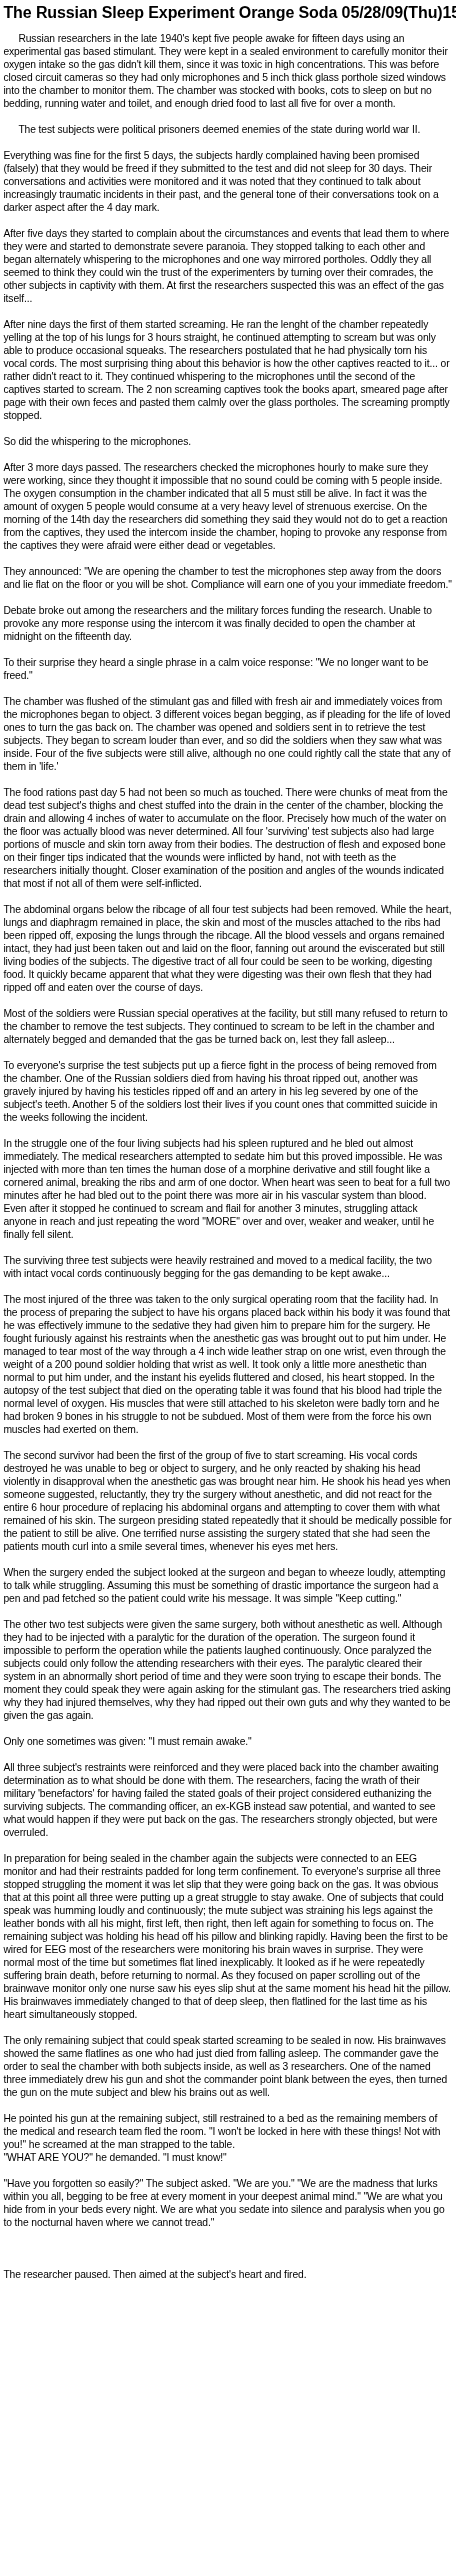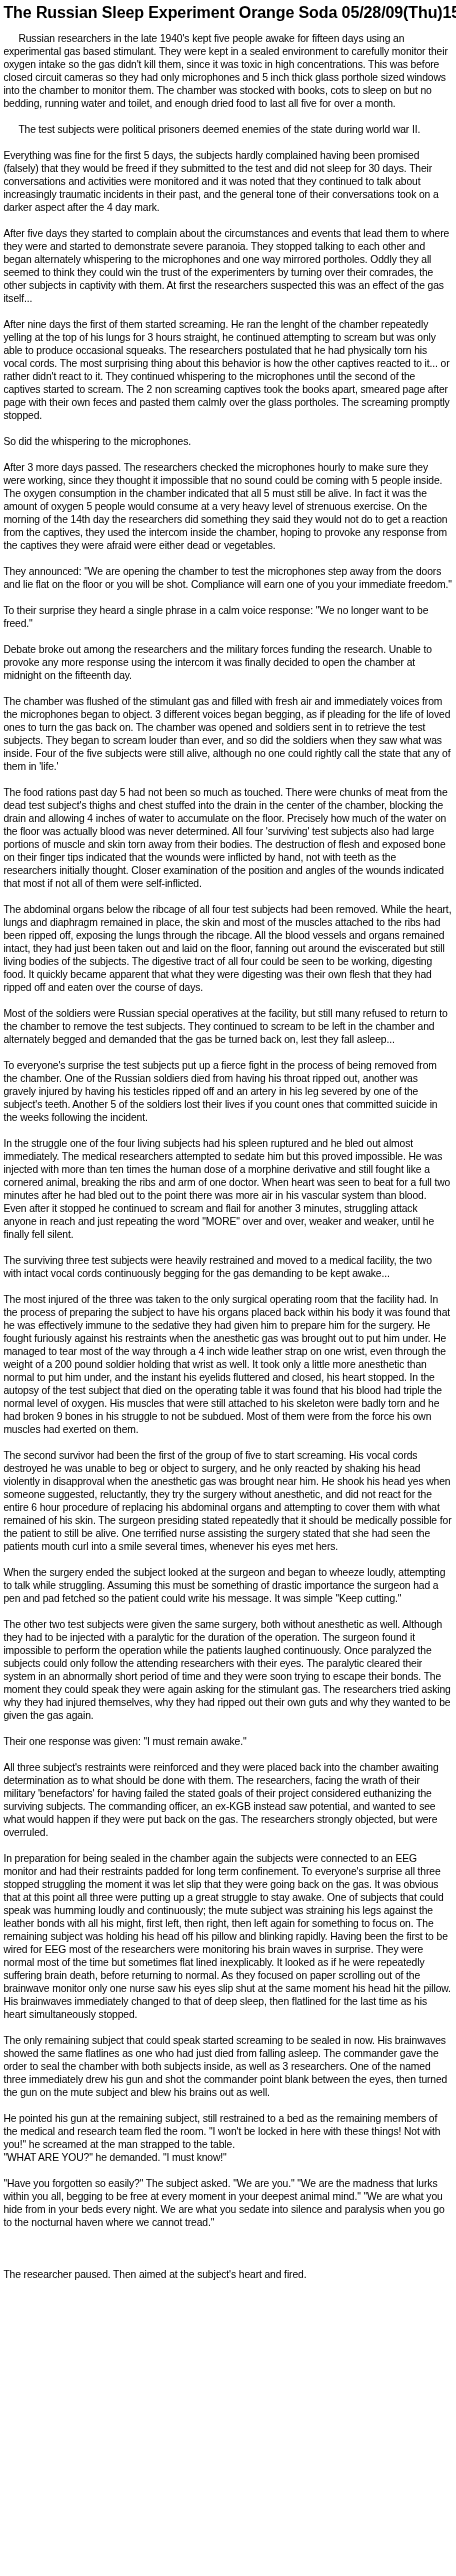--- a/index.html
+++ b/index.html
@@ -43,34 +43,34 @@
   <div>
 
       <p class="para indent">Russian researchers in the late 1940's kept five people awake for fifteen days using an experimental gas based stimulant. They were kept in a sealed environment to carefully monitor their oxygen intake so the gas didn't kill them, since it was toxic in high concentrations. This was before closed circuit cameras so they had only microphones and 5 inch thick glass porthole sized windows into the chamber to monitor them. The chamber was stocked with books, cots to sleep on but no bedding, running water and toilet, and enough dried food to last all five for over a month.</p>
       <p class="para indent">The test subjects were political prisoners deemed enemies of the state during world war II.</p>
       <p class="para">Everything was fine for the first 5 days, the subjects hardly complained having been promised (falsely) that they would be freed if they submitted to the test and did not sleep for 30 days. Their conversations and activities were monitored and it was noted that they continued to talk about increasingly traumatic incidents in their past, and the general tone of their conversations took on a darker aspect after the 4 day mark.</p>
       <p class="para">After five days they started to complain about the circumstances and events that lead them to where they were and started to demonstrate severe paranoia. They stopped talking to each other and began alternately whispering to the microphones and one way mirrored portholes. Oddly they all seemed to think they could win the trust of the experimenters by turning over their comrades, the other subjects in captivity with them. At first the researchers suspected this was an effect of the gas itself...</p>
       <p class="para">After nine days the first of them started screaming. He ran the lenght of the chamber repeatedly yelling at the top of his lungs for 3 hours straight, he continued attempting to scream but was only able to produce occasional squeaks. The researchers postulated that he had physically torn his vocal cords. The most surprising thing about this behavior is how the other captives reacted to it... or rather didn't react to it. They continued whispering to the microphones until the second of the captives started to scream. The 2 non screaming captives took the books apart, smeared page after page with their own feces and pasted them calmly over the glass portholes. The screaming promptly stopped.</p>
       <p class="para">So did the whispering to the microphones.</p>
       <p class="para">After 3 more days passed. The researchers checked the microphones hourly to make sure they were working, since they thought it impossible that no sound could be coming with 5 people inside. The oxygen consumption in the chamber indicated that all 5 must still be alive. In fact it was the amount of oxygen 5 people would consume at a very heavy level of strenuous exercise. On the morning of the 14th day the researchers did something they said they would not do to get a reaction from the captives, they used the intercom inside the chamber, hoping to provoke any response from the captives they were afraid were either dead or vegetables.</p>
       <p class="para">They announced: "We are opening the chamber to test the microphones step away from the doors and lie flat on the floor or you will be shot. Compliance will earn one of you your immediate freedom."</p>
+      <p class="para">Debate broke out among the researchers and the military forces funding the research. Unable to provoke any more response using the intercom it was finally decided to open the chamber at midnight on the fifteenth day.</p>
       <p class="para">To their surprise they heard a single phrase in a calm voice response: "We no longer want to be freed."</p>
-      <p class="para">Debate broke out among the researchers and the military forces funding the research. Unable to provoke any more response using the intercom it was finally decided to open the chamber at midnight on the fifteenth day.</p>
       <p class="para">The chamber was flushed of the stimulant gas and filled with fresh air and immediately voices from the microphones began to object. 3 different voices began begging, as if pleading for the life of loved ones to turn the gas back on. The chamber was opened and soldiers sent in to retrieve the test subjects. They began to scream louder than ever, and so did the soldiers when they saw what was inside. Four of the five subjects were still alive, although no one could rightly call the state that any of them in 'life.'</p>
       <p class="para">The food rations past day 5 had not been so much as touched. There were chunks of meat from the dead test subject's thighs and chest stuffed into the drain in the center of the chamber, blocking the drain and allowing 4 inches of water to accumulate on the floor. Precisely how much of the water on the floor was actually blood was never determined. All four 'surviving' test subjects also had large portions of muscle and skin torn away from their bodies. The destruction of flesh and exposed bone on their finger tips indicated that the wounds were inflicted by hand, not with teeth as the researchers initially thought. Closer examination of the position and angles of the wounds indicated that most if not all of them were self-inflicted.</p>
       <p class="para">The abdominal organs below the ribcage of all four test subjects had been removed. While the heart, lungs and diaphragm remained in place, the skin and most of the muscles attached to the ribs had been ripped off, exposing the lungs through the ribcage. All the blood vessels and organs remained intact, they had just been taken out and laid on the floor, fanning out around the eviscerated but still living bodies of the subjects. The digestive tract of all four could be seen to be working, digesting food. It quickly became apparent that what they were digesting was their own flesh that they had ripped off and eaten over the course of days.</p>
       <p class="para">Most of the soldiers were Russian special operatives at the facility, but still many refused to return to the chamber to remove the test subjects. They continued to scream to be left in the chamber and alternately begged and demanded that the gas be turned back on, lest they fall asleep...</p>
       <p class="para">To everyone's surprise the test subjects put up a fierce fight in the process of being removed from the chamber. One of the Russian soldiers died from having his throat ripped out, another was gravely injured by having his testicles ripped off and an artery in his leg severed by one of the subject's teeth. Another 5 of the soldiers lost their lives if you count ones that committed suicide in the weeks following the incident.</p>
       <p class="para">In the struggle one of the four living subjects had his spleen ruptured and he bled out almost immediately. The medical researchers attempted to sedate him but this proved impossible. He was injected with more than ten times the human dose of a morphine derivative and still fought like a cornered animal, breaking the ribs and arm of one doctor. When heart was seen to beat for a full two minutes after he had bled out to the point there was more air in his vascular system than blood. Even after it stopped he continued to scream and flail for another 3 minutes, struggling attack anyone in reach and just repeating the word "MORE" over and over, weaker and weaker, until he finally fell silent.</p>
       <p class="para">The surviving three test subjects were heavily restrained and moved to a medical facility, the two with intact vocal cords continuously begging for the gas demanding to be kept awake...</p>
       <p class="para">The most injured of the three was taken to the only surgical operating room that the facility had. In the process of preparing the subject to have his organs placed back within his body it was found that he was effectively immune to the sedative they had given him to prepare him for the surgery. He fought furiously against his restraints when the anesthetic gas was brought out to put him under. He managed to tear most of the way through a 4 inch wide leather strap on one wrist, even through the weight of a 200 pound soldier holding that wrist as well. It took only a little more anesthetic than normal to put him under, and the instant his eyelids fluttered and closed, his heart stopped. In the autopsy of the test subject that died on the operating table it was found that his blood had triple the normal level of oxygen. His muscles that were still attached to his skeleton were badly torn and he had broken 9 bones in his struggle to not be subdued. Most of them were from the force his own muscles had exerted on them.</p>
       <p class="para">The second survivor had been the first of the group of five to start screaming. His vocal cords destroyed he was unable to beg or object to surgery, and he only reacted by shaking his head violently in disapproval when the anesthetic gas was brought near him. He shook his head yes when someone suggested, reluctantly, they try the surgery without anesthetic, and did not react for the entire 6 hour procedure of replacing his abdominal organs and attempting to cover them with what remained of his skin. The surgeon presiding stated repeatedly that it should be medically possible for the patient to still be alive. One terrified nurse assisting the surgery stated that she had seen the patients mouth curl into a smile several times, whenever his eyes met hers.</p>
       <p class="para">When the surgery ended the subject looked at the surgeon and began to wheeze loudly, attempting to talk while struggling. Assuming this must be something of drastic importance the surgeon had a pen and pad fetched so the patient could write his message. It was simple "Keep cutting."</p>
       <p class="para">The other two test subjects were given the same surgery, both without anesthetic as well. Although they had to be injected with a paralytic for the duration of the operation. The surgeon found it impossible to perform the operation while the patients laughed continuously. Once paralyzed the subjects could only follow the attending researchers with their eyes. The paralytic cleared their system in an abnormally short period of time and they were soon trying to escape their bonds. The moment they could speak they were again asking for the stimulant gas. The researchers tried asking why they had injured themselves, why they had ripped out their own guts and why they wanted to be given the gas again.</p>
-      <p class="para">Their one response was given: "I must remain awake."</p>
+      <p class="para">Only one sometimes was given: "I must remain awake."</p>
       <p class="para">All three subject's restraints were reinforced and they were placed back into the chamber awaiting determination as to what should be done with them. The researchers, facing the wrath of their military 'benefactors' for having failed the stated goals of their project considered euthanizing the surviving subjects. The commanding officer, an ex-KGB instead saw potential, and wanted to see what would happen if they were put back on the gas. The researchers strongly objected, but were overruled.</p>
       <p class="para">In preparation for being sealed in the chamber again the subjects were connected to an EEG monitor and had their restraints padded for long term confinement. To everyone's surprise all three stopped struggling the moment it was let slip that they were going back on the gas. It was obvious that at this point all three were putting up a great struggle to stay awake. One of subjects that could speak was humming loudly and continuously; the mute subject was straining his legs against the leather bonds with all his might, first left, then right, then left again for something to focus on. The remaining subject was holding his head off his pillow and blinking rapidly. Having been the first to be wired for EEG most of the researchers were monitoring his brain waves in surprise. They were normal most of the time but sometimes flat lined inexplicably. It looked as if he were repeatedly suffering brain death, before returning to normal. As they focused on paper scrolling out of the brainwave monitor only one nurse saw his eyes slip shut at the same moment his head hit the pillow. His brainwaves immediately changed to that of deep sleep, then flatlined for the last time as his heart simultaneously stopped.</p>
       <p class="para">The only remaining subject that could speak started screaming to be sealed in now. His brainwaves showed the same flatlines as one who had just died from falling asleep. The commander gave the order to seal the chamber with both subjects inside, as well as 3 researchers. One of the named three immediately drew his gun and shot the commander point blank between the eyes, then turned the gun on the mute subject and blew his brains out as well.</p>
       <p class="para">He pointed his gun at the remaining subject, still restrained to a bed as the remaining members of the medical and research team fled the room. "I won't be locked in here with these things! Not with you!" he screamed at the man strapped to the table.
 "WHAT ARE YOU?" he demanded. "I must know!"</p>
       <p class="para">"Have you forgotten so easily?" The subject asked. "We are you." "We are the madness that lurks within you all, begging to be free at every moment in your deepest animal mind." "We are what you hide from in your beds every night. We are what you sedate into silence and paralysis when you go to the nocturnal haven where we cannot tread."</p>
       <p class="para extra-gap">The researcher paused. Then aimed at the subject's heart and fired.</p>
     </div>
 </div>
 

